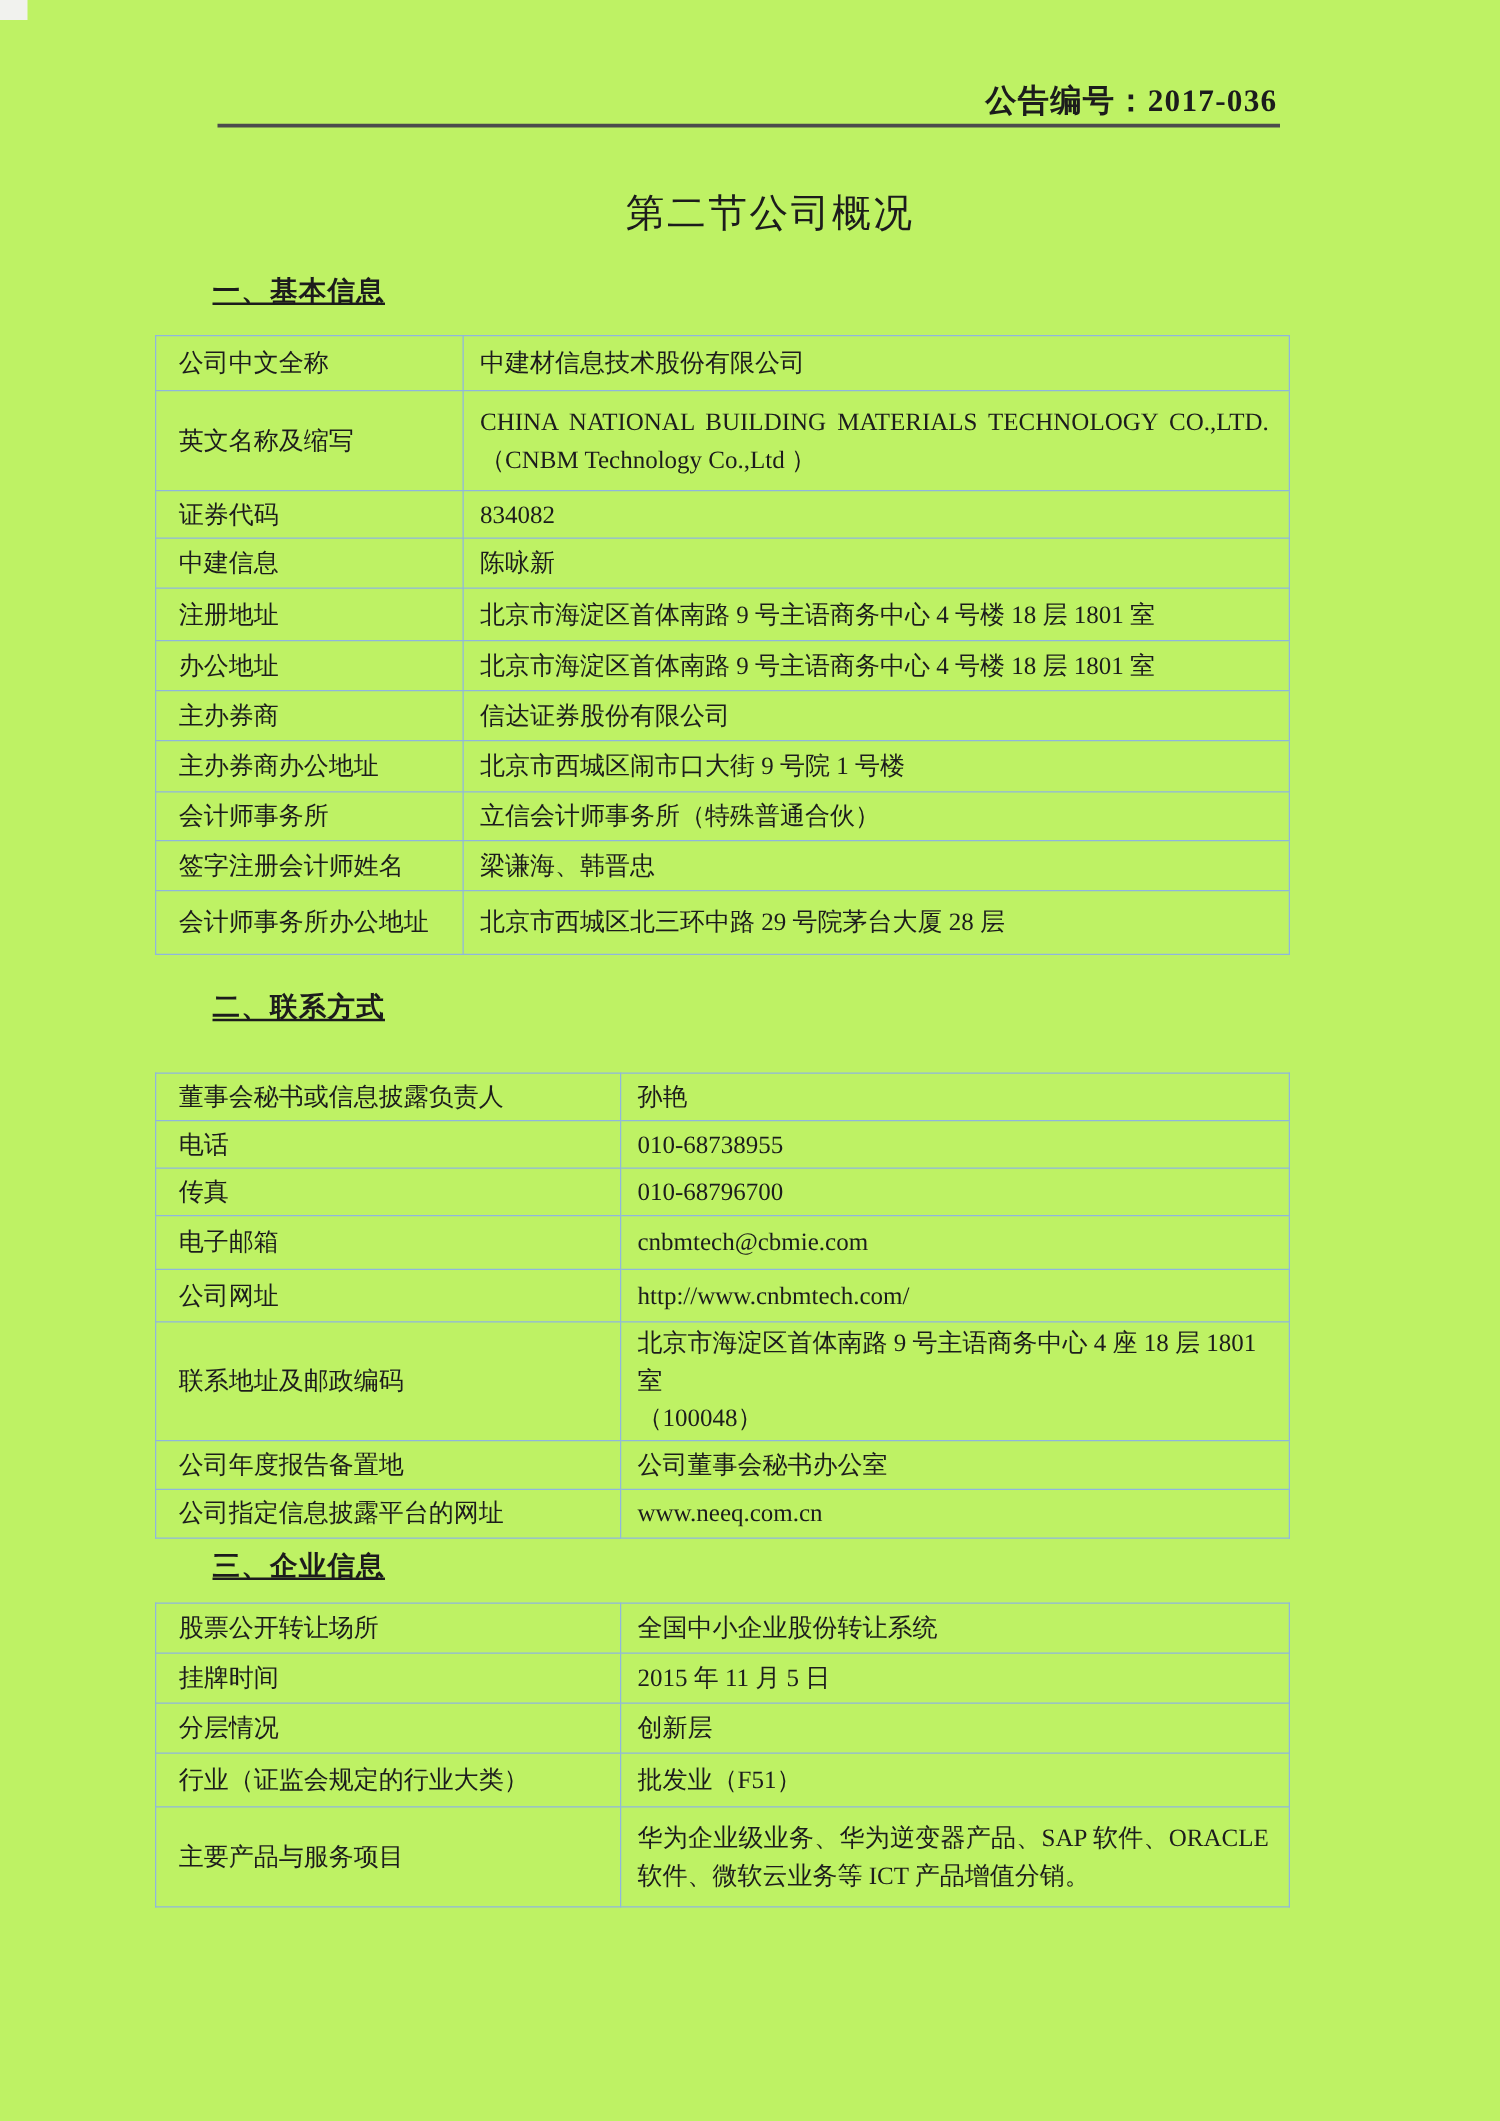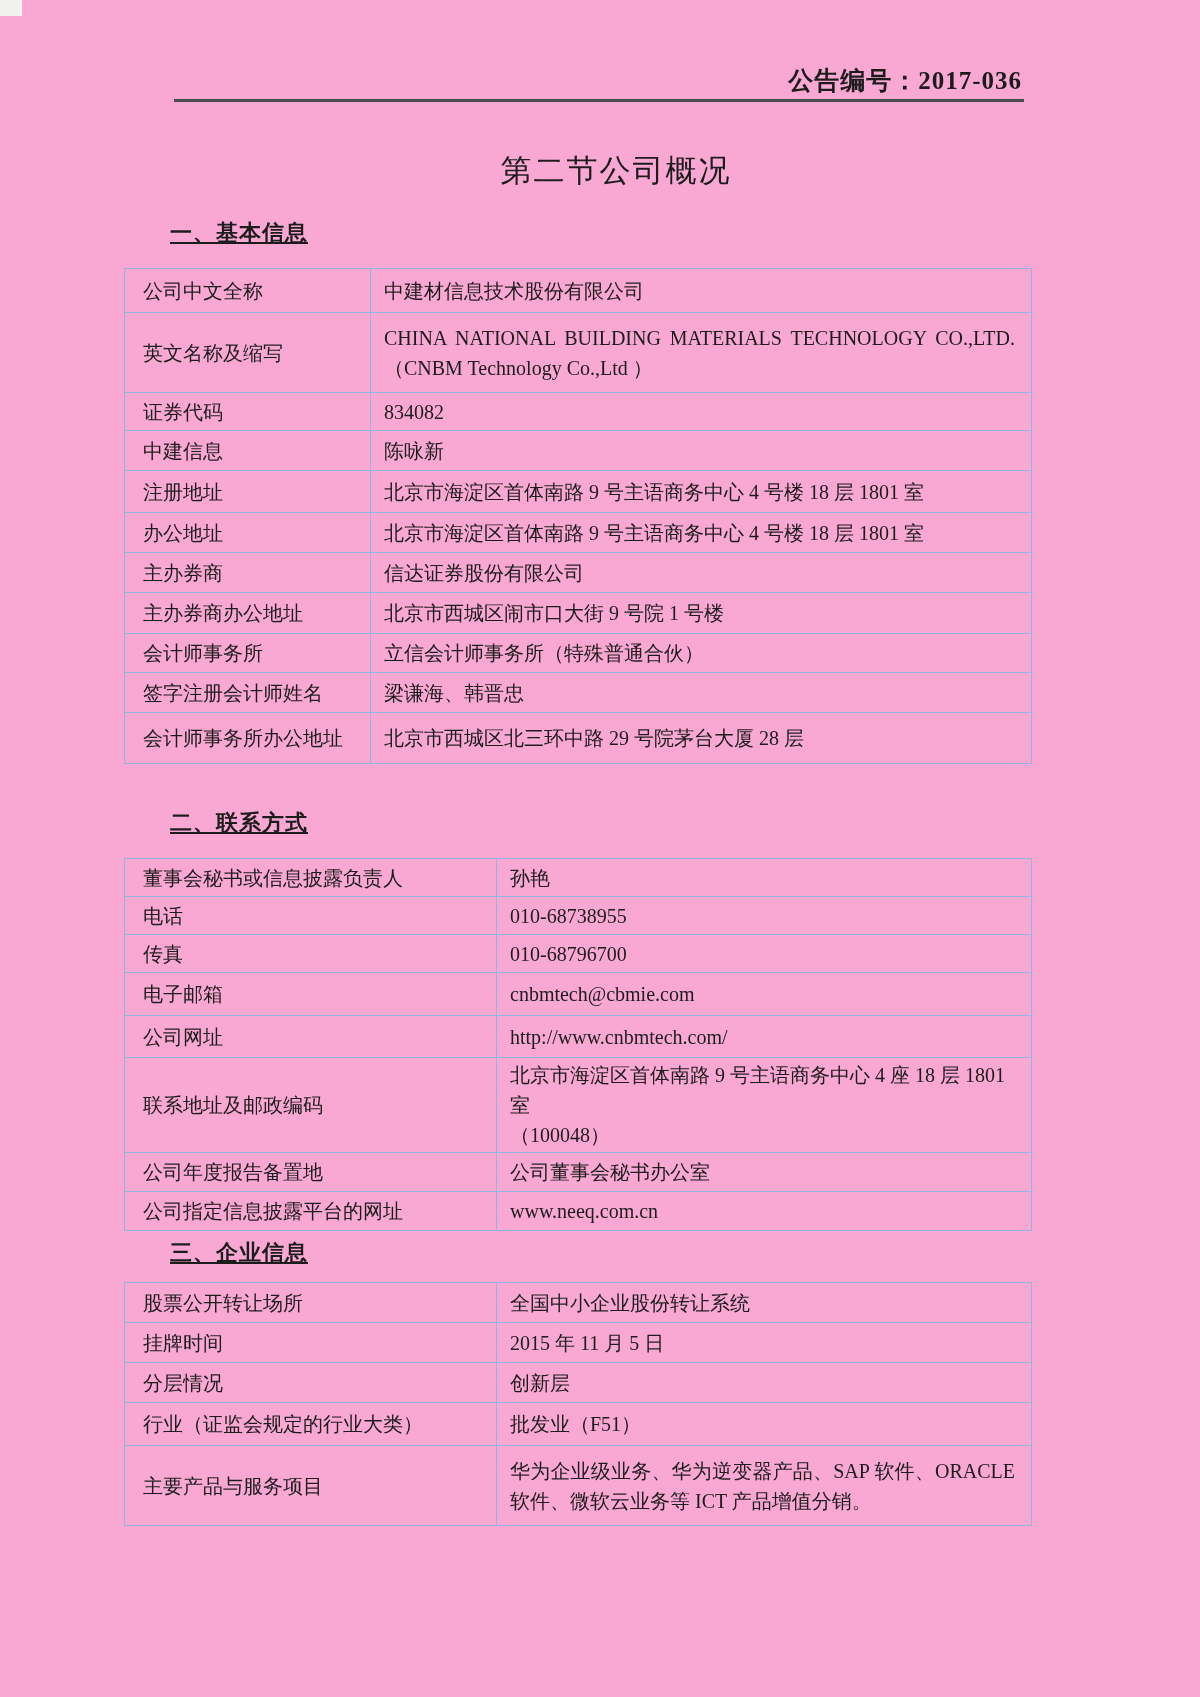--- a/index.html
+++ b/index.html
@@ -1,20 +1,20 @@
 <!DOCTYPE html>
 <html lang="zh" style="--table-border: #8fb6dd; --rule-color: #4c4c4c;"><head>
 <meta charset="utf-8">
 <style>
   html,body{margin:0;padding:0;}
   .page{
     position:relative;
     width:1200px;
     height:1697px;
-    background:#f9a8d4;
+    background:#bef264;
     font-family:"Liberation Serif","DejaVu Serif",serif;
     color:#1c1c1c;
     overflow:hidden;
   }
   .scan-artifact{
     position:absolute;left:0;top:0;width:22px;height:16px;
     background:#f1f2ee;
   }
   .notice{
     position:absolute;
@@ -45,21 +45,21 @@
     position:absolute;
     left:170px;
     margin:0;
     font-family:"Liberation Sans","DejaVu Sans",sans-serif;
     font-weight:bold;
     font-size:22px;
     letter-spacing:1px;
     text-decoration:underline;
   }
   .sec1{top:218px;}
-  .sec2{top:808px;}
+  .sec2{top:791px;}
   .sec3{top:1238px;}
   table.tbl{
     position:absolute;
     left:124px;
     width:908px;
     border-collapse:collapse;
     table-layout:fixed;
     font-size:20px;
   }
   .t1{top:268px;}

